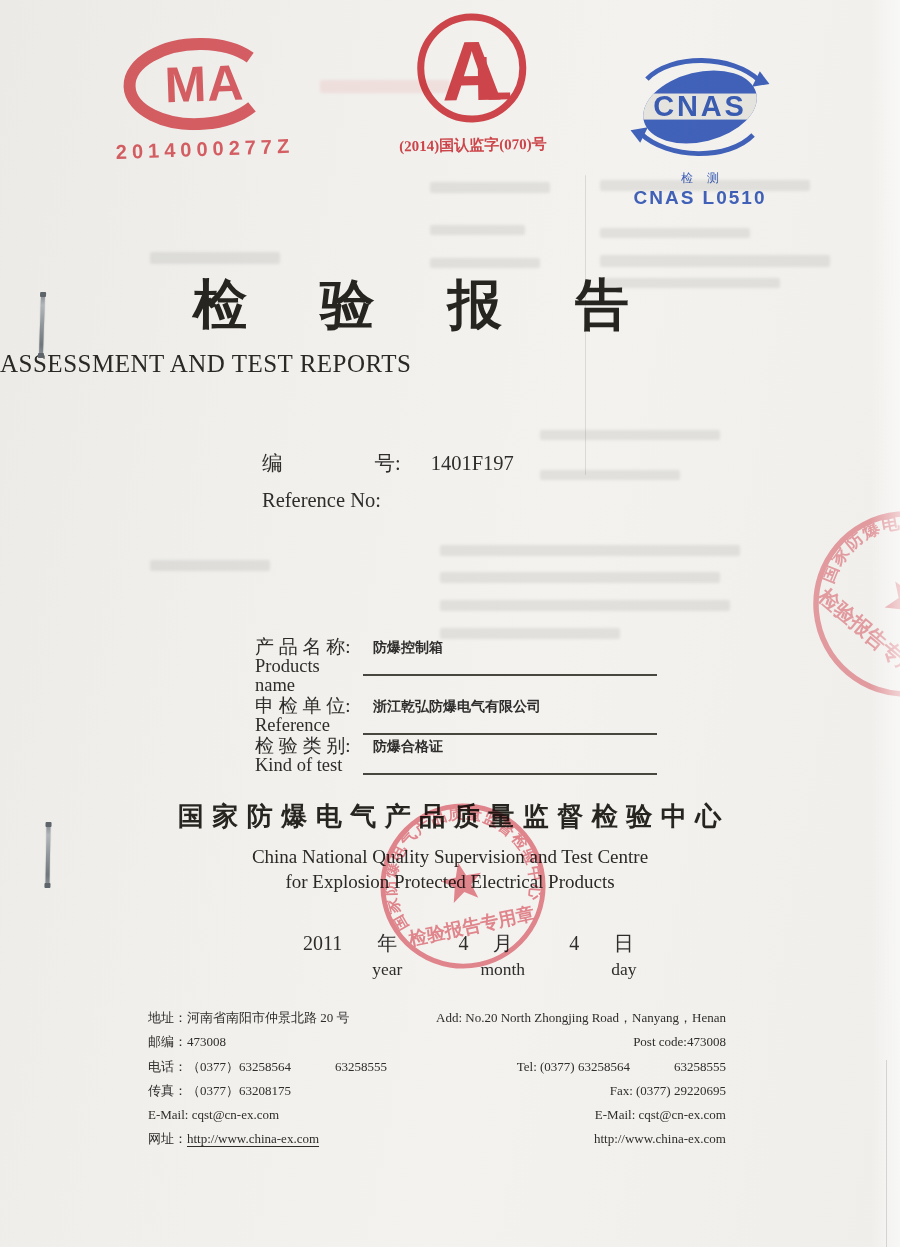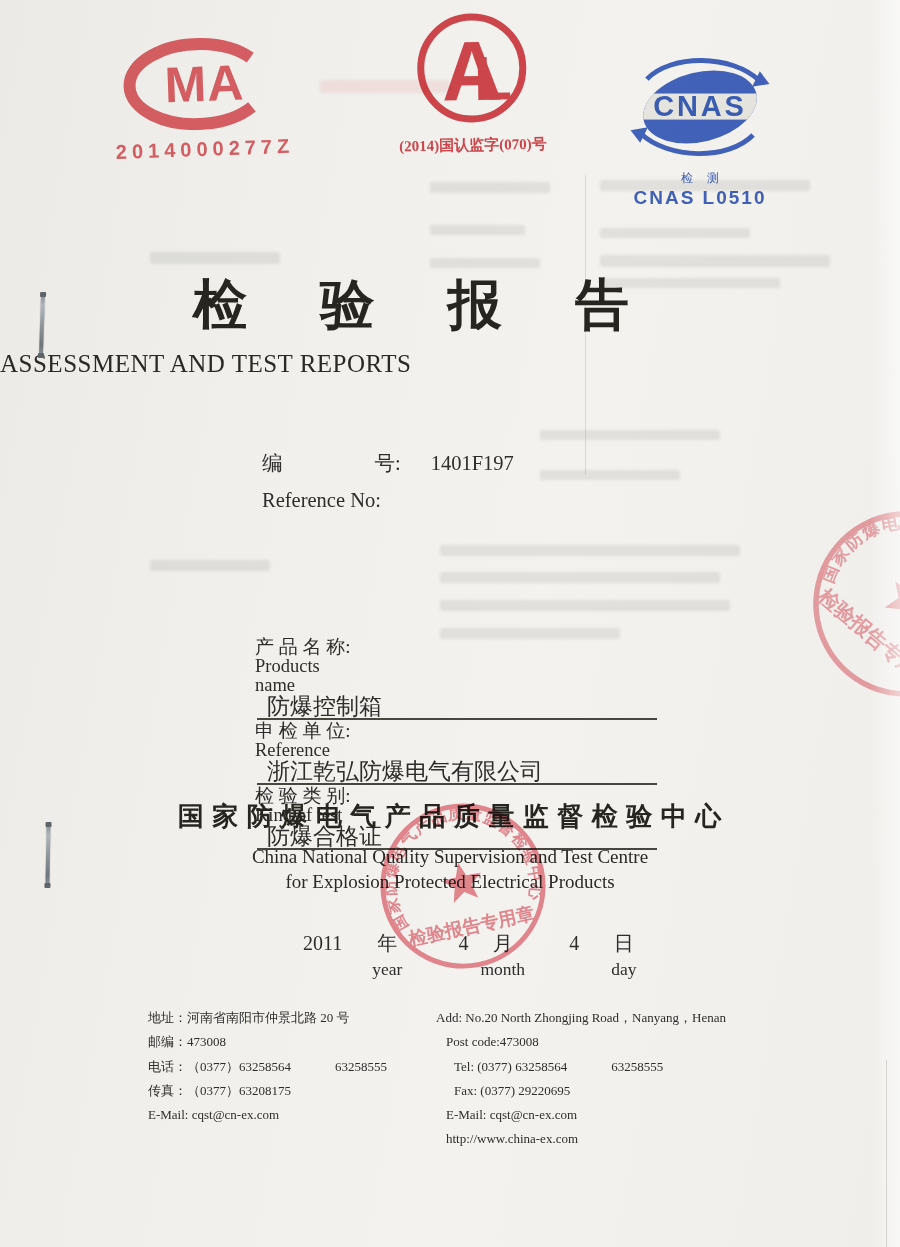--- a/index.html
+++ b/index.html
@@ -43,26 +43,26 @@
 
   
   .ref-block{position:absolute;left:262px;top:449px;font-size:20.5px;z-index:2;}
   .ref-row{display:flex;align-items:baseline;}
   .ref-a{margin-right:92px;}
   .ref-b{margin-right:30px;}
   .ref-en{margin-top:12px;}
 
   
   .fields{position:absolute;left:255px;top:636px;width:402px;z-index:2;}
-  .field-row{display:flex;flex-direction:column;}
+  .field-row{display:flex;}
   .f-label{width:106px;flex:none;}
   .f-cn{font-size:19px;line-height:21px;white-space:nowrap;}
   .f-en{font-size:18.5px;line-height:19px;}
-  .f-value{flex:1;margin-left:2px;border-bottom:2px solid #47463f;font-size:23px;
-    padding-left:10px;line-height:23px;height:40px;box-sizing:border-box;white-space:nowrap;}
+  .f-value{flex:1;margin-left:2px;border-bottom:2px solid #47463f;font-size:14px;
+    padding-left:10px;line-height:23px;height:40px;box-sizing:border-box;white-space:nowrap;font-weight:bold;}
 
   
   .issuer{position:absolute;left:0;right:0;top:799px;text-align:center;z-index:2;}
   .issuer-cn{font-size:26px;font-weight:700;letter-spacing:1px;color:#26251f;white-space:nowrap;}
   .issuer-en{margin-top:10px;font-size:19px;line-height:25px;color:#2a2925;}
 
   
   .seal{position:absolute;width:178px;height:178px;mix-blend-mode:multiply;z-index:4;opacity:.92;}
   .seal-center{left:374px;top:797px;transform:rotate(-12deg);}
   .seal-edge{left:806px;top:504px;width:200px;height:200px;transform:rotate(40deg);opacity:.8;}
@@ -71,21 +71,21 @@
   .date-row{position:absolute;left:303px;top:931px;display:flex;align-items:flex-start;font-size:20px;z-index:2;}
   .d-num{line-height:24px;}
   .d-unit{display:inline-flex;flex-direction:column;align-items:center;line-height:24px;}
   .d-sub{font-size:17.5px;margin-top:2px;}
   .g1{margin-right:30px}.g2{margin-right:56px}.g3{margin-right:12px}.g4{margin-right:44px}.g5{margin-right:32px}
 
   
   .contact{position:absolute;left:0;right:0;top:998px;display:flex;z-index:2;}
   .c-col{font-size:13px;line-height:24.3px;white-space:nowrap;margin-top:8px;}
   .c-left{margin-left:148px;width:288px;}
-  .c-right{margin-left:0;}
+  .c-right{margin-left:0;text-align:right;}
   .c-gap{display:inline-block;width:44px;}
   .c-url{text-decoration:underline;text-underline-offset:3px;}
 
   svg text{font-family:"Liberation Sans","DejaVu Sans",sans-serif;}
   svg .serifcn{font-family:"Liberation Serif","DejaVu Serif",serif;}
 </style>
 </head>
 <body>
 
 <div class="page">
@@ -248,20 +248,23 @@
 
   <div class="contact">
     <div class="c-col c-left">
       <div>地址：河南省南阳市仲景北路 20 号</div>
       <div>邮编：473008</div>
       <div>
         <span>电话：（0377）63258564</span><span class="c-gap"></span><span>63258555</span>
       </div>
       <div>传真：（0377）63208175</div>
       <div>E-Mail: cqst@cn-ex.com</div>
+      <div>
+        <span>网址：</span><span class="c-url">http://www.china-ex.com</span>
+      </div>
     </div>
     <div class="c-col c-right">
       <div>Add: No.20 North Zhongjing Road，Nanyang，Henan</div>
       <div style="padding-left:10px">Post code:473008</div>
       <div style="padding-left:18px">
         <span>Tel: (0377) 63258564</span><span class="c-gap"></span><span>63258555</span>
       </div>
       <div style="padding-left:18px">Fax: (0377) 29220695</div>
       <div style="padding-left:10px">E-Mail: cqst@cn-ex.com</div>
       <div style="padding-left:10px">http://www.china-ex.com</div>

